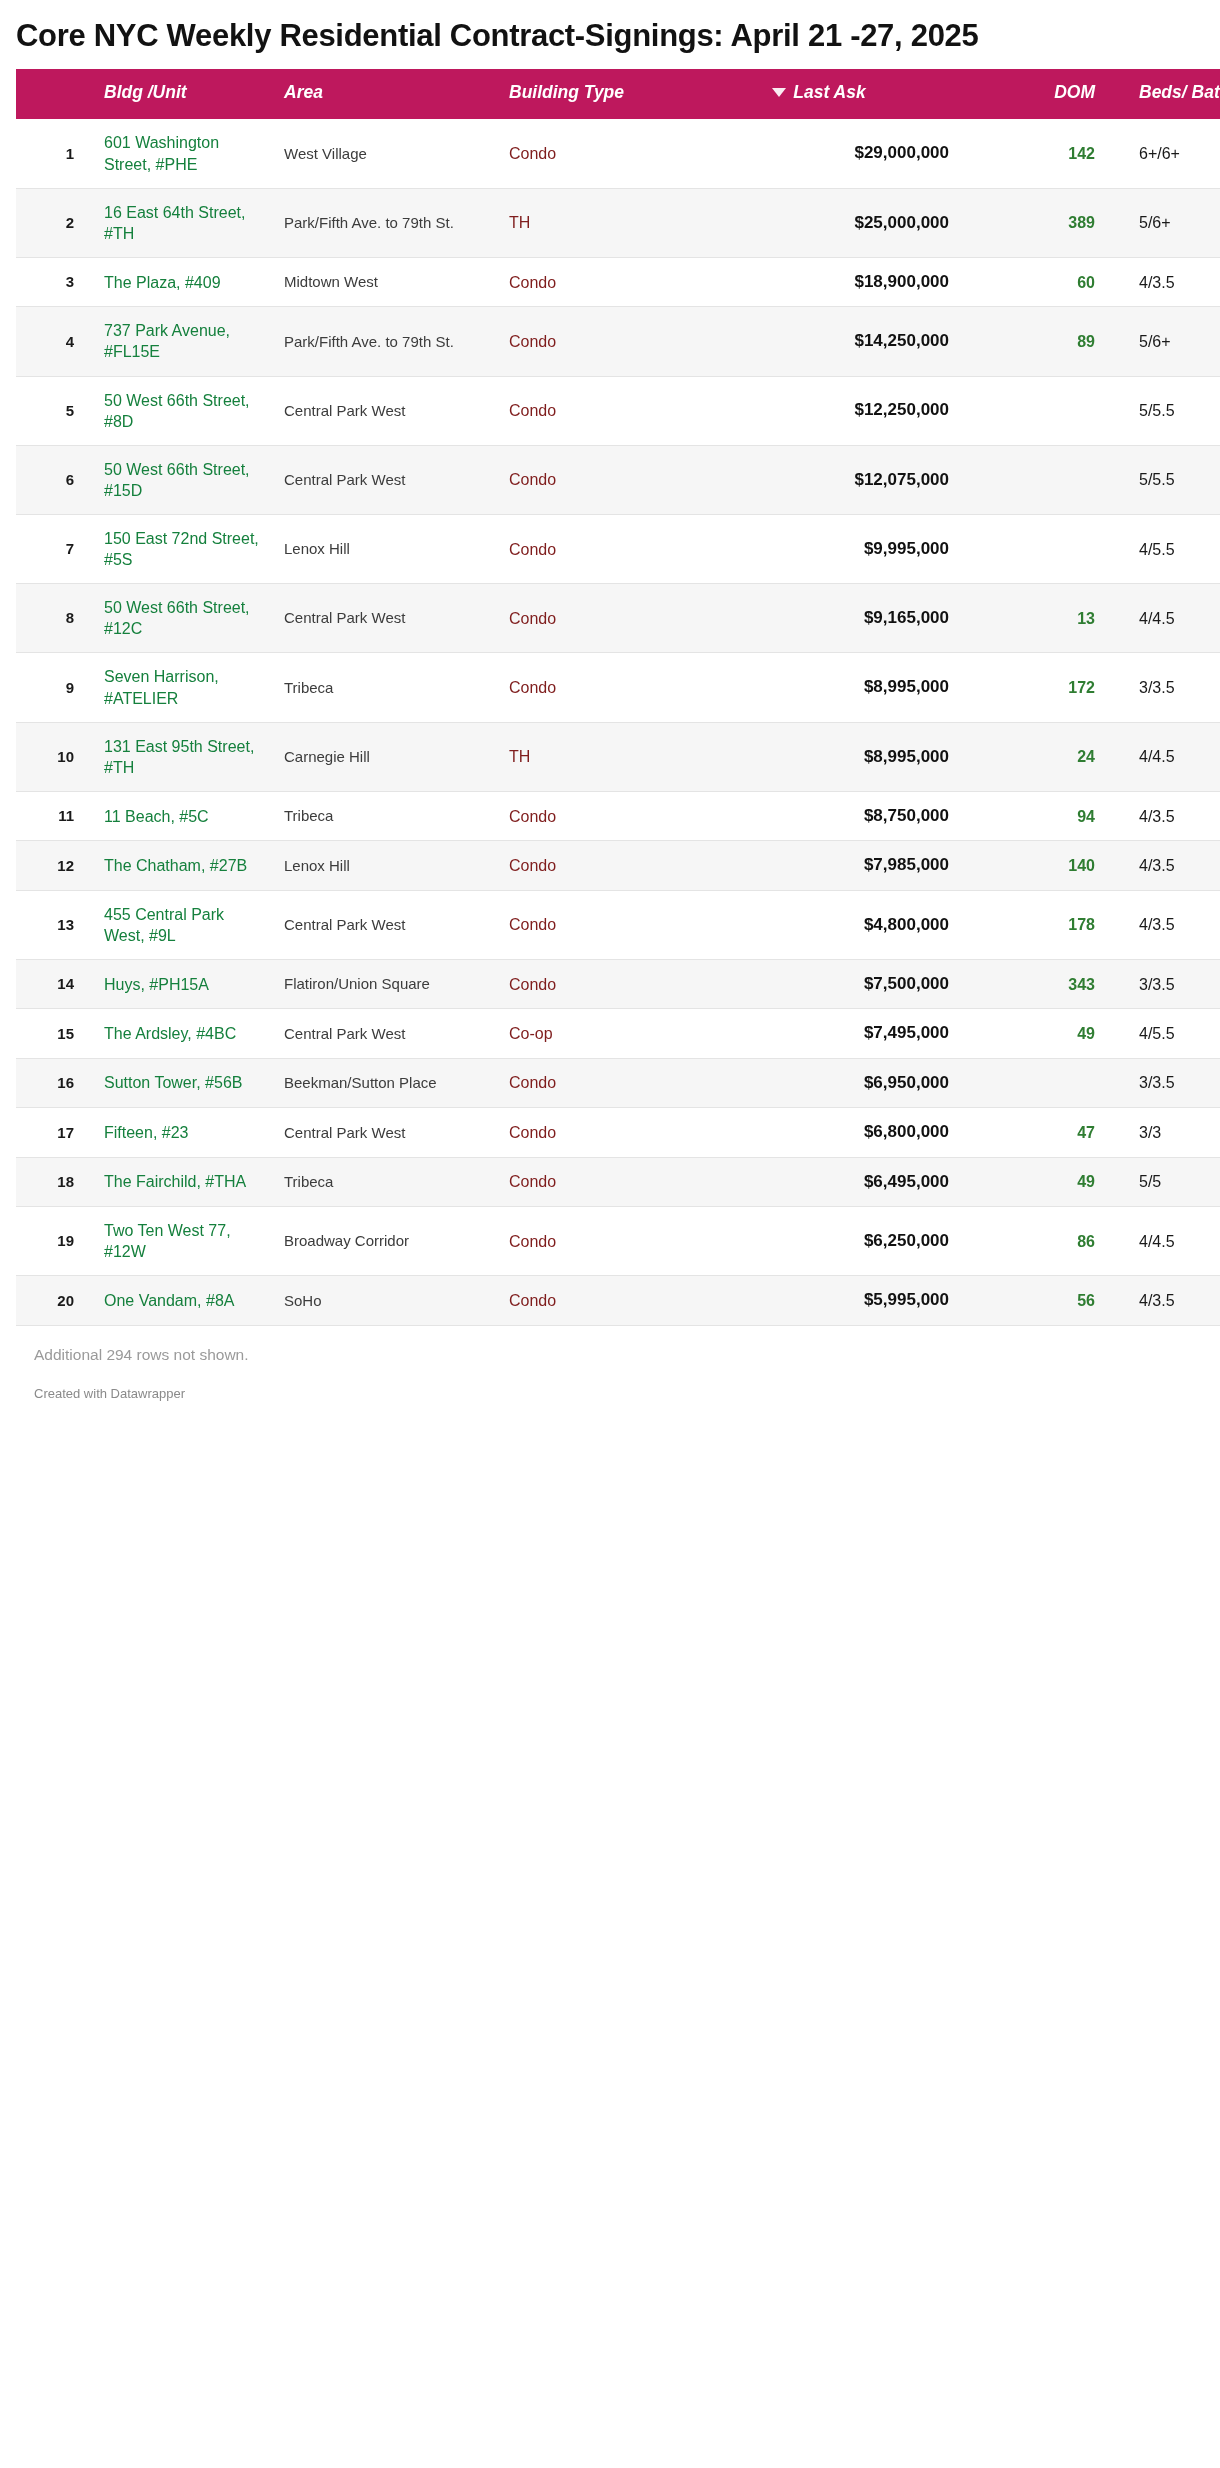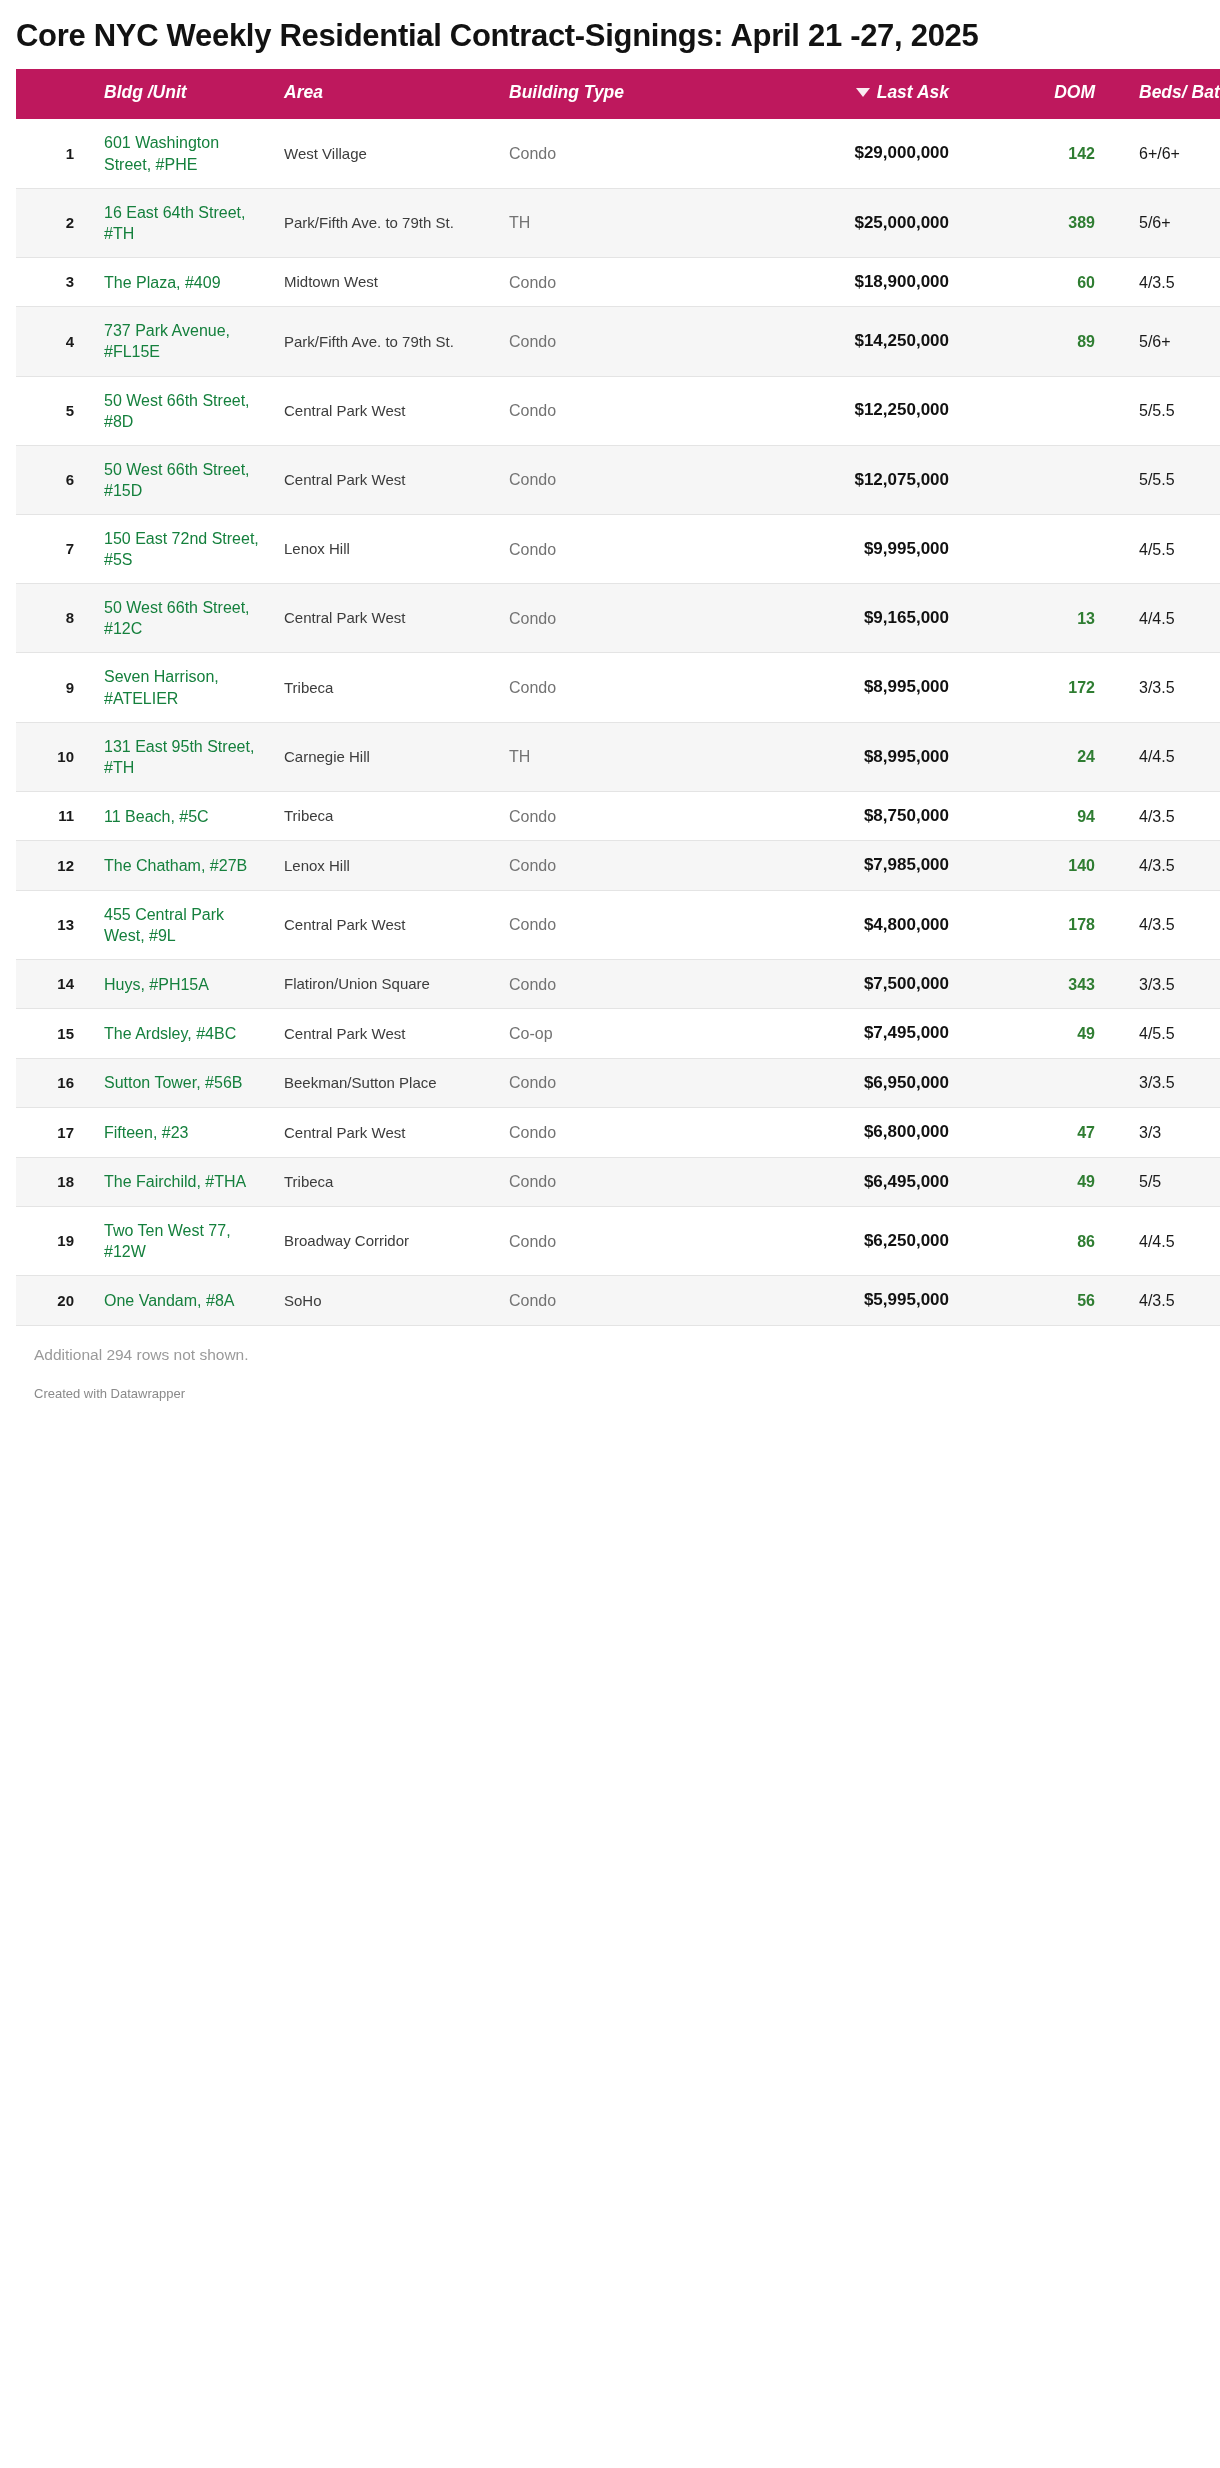--- a/index.html
+++ b/index.html
@@ -51,21 +51,21 @@
     line-height: 1.25;
     border: none;
     font-style: italic;
   }
   thead th.num-col {
     width: 50px;
   }
   th.col-bldg { width: 160px; padding-left: 18px; }
   th.col-area { width: 205px; }
   th.col-type { width: 160px; }
-  th.col-ask  { width: 260px; text-align: right; padding-right: 16px;}
+  th.col-ask  { width: 260px; text-align: center; padding-right: 16px;}
   th.col-dom  { width: 120px; text-align: right; padding-right: 24px; }
   th.col-beds { width: 180px; padding-left: 20px; }
 
   th.col-ask .sort-wrap {
     display: inline-block;
   }
   .caret {
     display: inline-block;
     width: 0; height: 0;
     border-left: 7px solid transparent;
@@ -99,21 +99,21 @@
     font-size: 16px;
     color: #15803d;
     padding-left: 18px;
   }
   td.c-area {
     font-size: 15px;
     color: #3c3c3c;
   }
   td.c-type {
     font-size: 16px;
-    color: #737373;
+    color: #7f1d1d;
   }
   td.c-ask {
     text-align: right;
     font-weight: bold;
     font-size: 17px;
     color: #111111;
     padding-right: 16px;
     white-space: nowrap;
   }
   td.c-dom {

